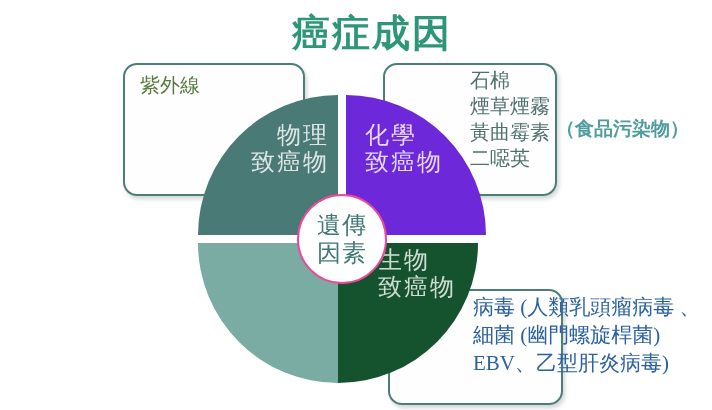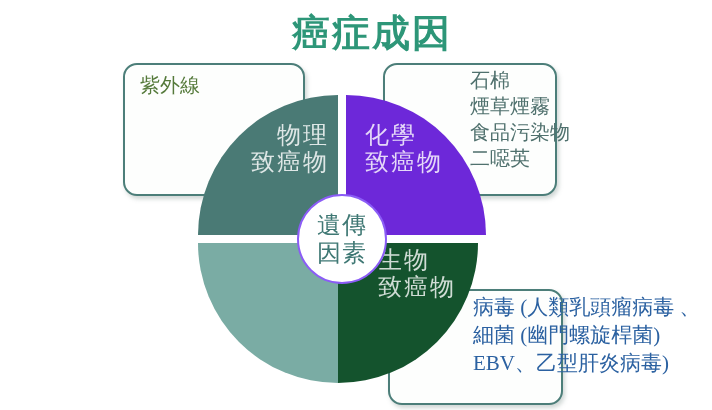--- a/index.html
+++ b/index.html
@@ -40,21 +40,21 @@
   .q-br{left:140px;top:148px;background:#14532d;border-radius:0 0 140px 0;}
   .quad-label{
     position:absolute;font-size:24px;line-height:27px;letter-spacing:2px;
     color:rgba(255,255,255,0.82);
   }
   .q-tl .quad-label{right:9px;top:27px;text-align:right;}
   .q-tr .quad-label{left:19px;top:27px;}
   .q-br .quad-label{left:40px;top:4px;color:rgba(255,255,255,0.8);}
   .center-circle{
     position:absolute;left:99px;top:99px;width:90px;height:90px;
-    background:#ffffff;border:2px solid #8b5cf6;border-radius:50%;
+    background:#ffffff;border:2px solid #ec4899;border-radius:50%;
     box-sizing:border-box;display:flex;align-items:center;justify-content:center;
     text-align:center;
   }
   .center-label{font-size:24px;line-height:28px;letter-spacing:1px;color:#3F7874;}
 </style>
 </head>
 <body>
 
 <div class="stage">
 
@@ -63,21 +63,21 @@
   <div class="info-box box-tl">
     <div class="box-text">
       <div>紫外線</div>
     </div>
   </div>
 
   <div class="info-box box-tr">
     <div class="box-text">
       <div>石棉</div>
       <div>煙草煙霧</div>
-      <div>食品污染物</div>
+      <div>黃曲霉素</div>
       <div>二噁英</div>
     </div>
   </div>
 
   <div class="info-box box-br"></div>
 
   <div class="pie">
     <div class="quad q-tl">
       <div class="quad-label">
         <div>物理</div>
@@ -98,20 +98,21 @@
       </div>
     </div>
     <div class="center-circle">
       <div class="center-label">
         <div>遺傳</div>
         <div>因素</div>
       </div>
     </div>
   </div>
 
+  <div class="annotation">（食品污染物）</div>
 
   <div class="bio-text">
     <div>病毒 (人類乳頭瘤病毒 、</div>
     <div>細菌 (幽門螺旋桿菌)</div>
     <div>EBV、乙型肝炎病毒)</div>
   </div>
 
 </div>
 
 </body></html>

